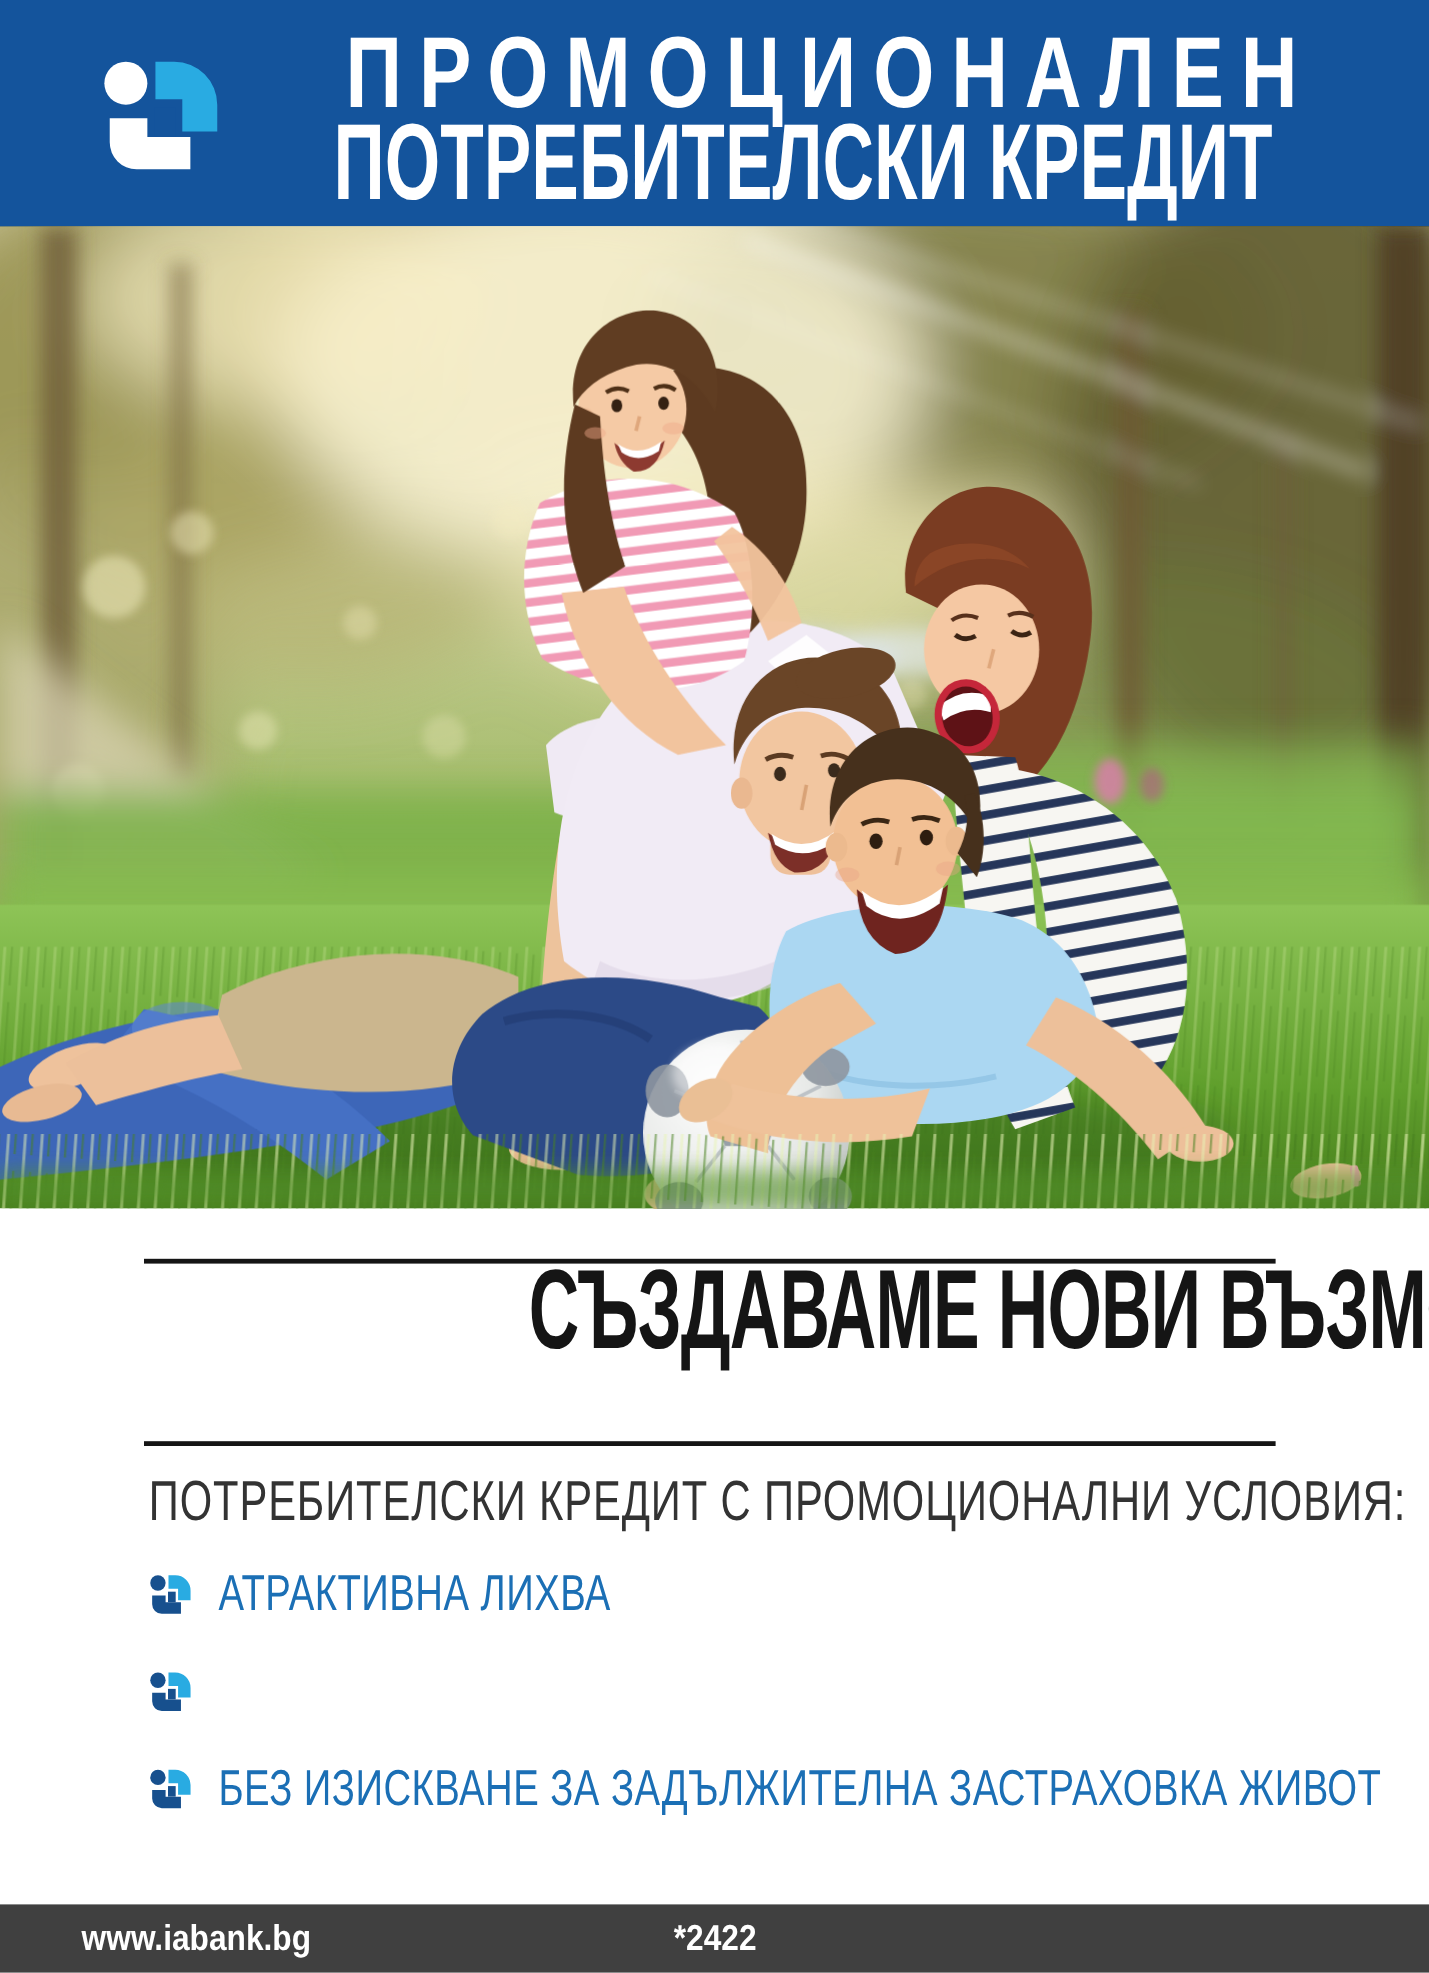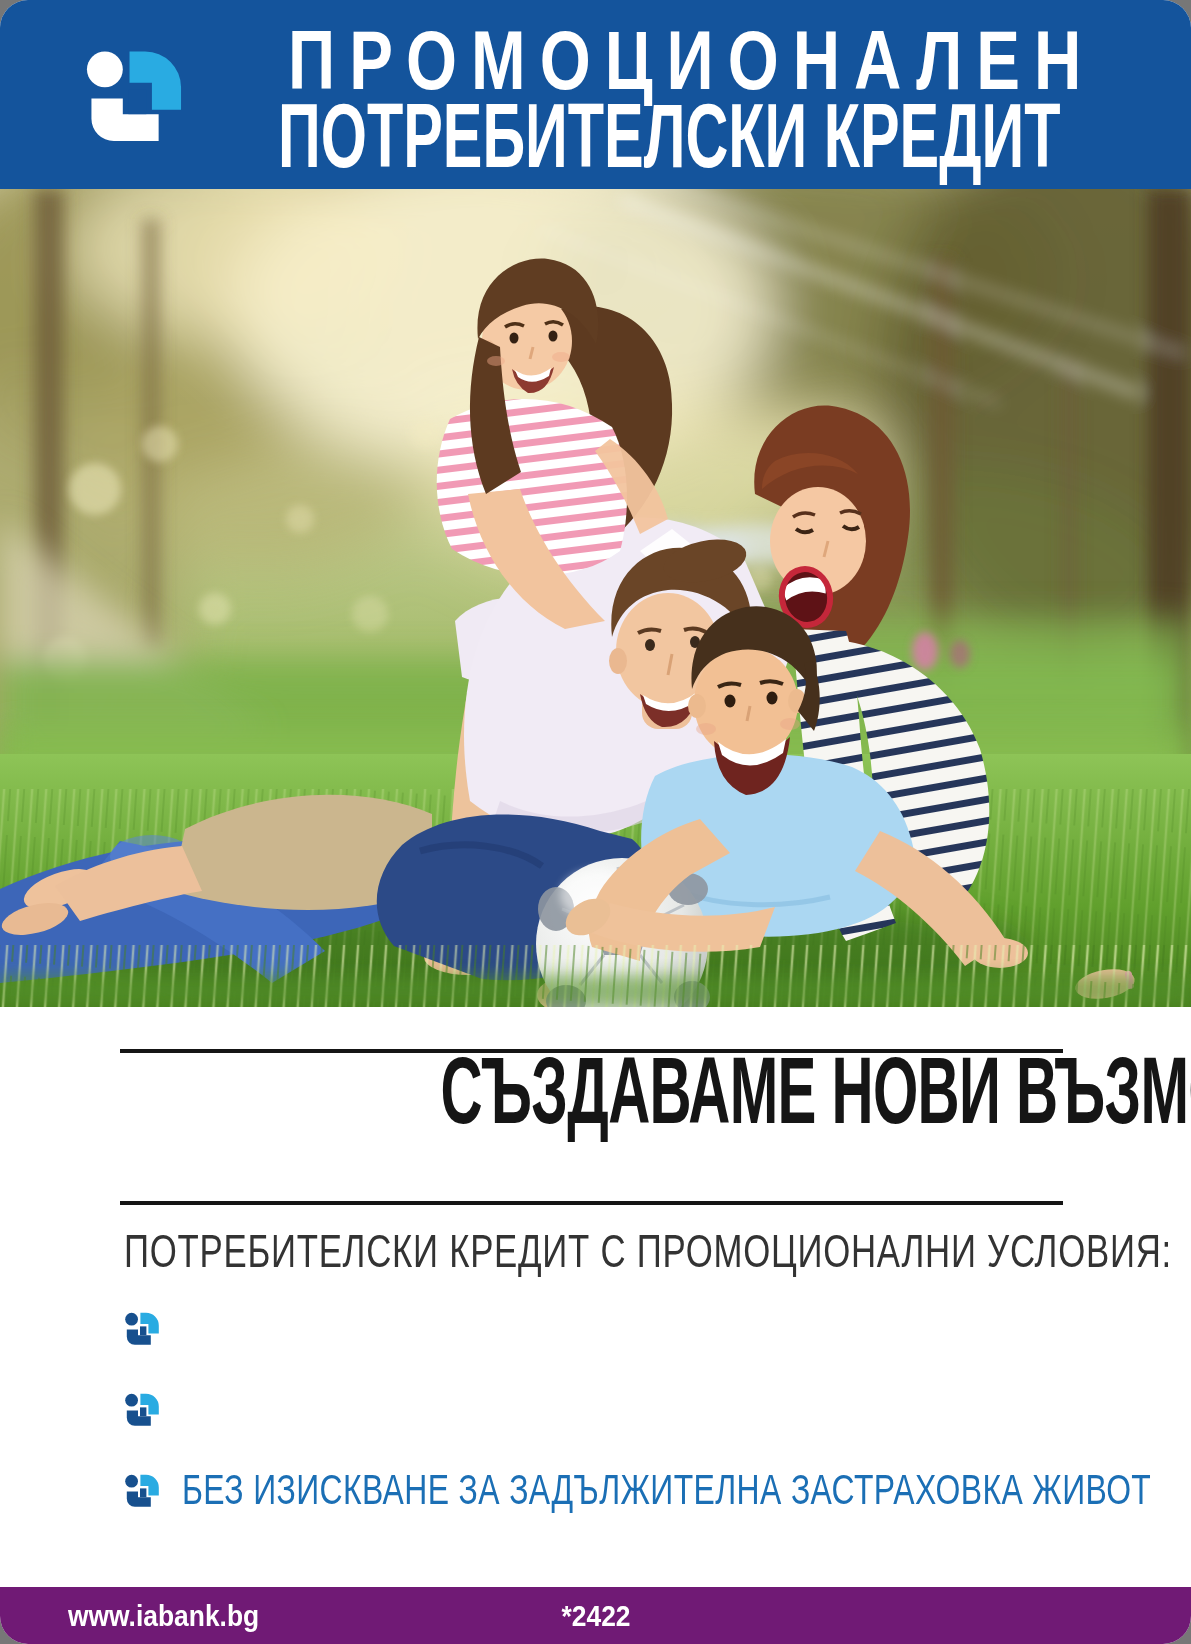--- a/index.html
+++ b/index.html
@@ -1,20 +1,19 @@
 <!DOCTYPE html>
 <html><head>
 <meta charset="utf-8">
 <style>
   html,body{margin:0;padding:0;background:#777;}
   .page{
     position:relative;width:1191px;height:1644px;margin:0 auto;
     background:#ffffff;overflow:hidden;
     font-family:"Liberation Sans",sans-serif;
-    border-radius:28px;
   }
   
   .top-banner{position:absolute;top:0;left:0;width:1191px;height:189px;background:#14549C;}
   .header-logo{position:absolute;left:78px;top:38px;width:112px;height:112px;}
   .logo-white{--la:#ffffff;--lb:#29ABE2;--lsq:#14549C;}
   .logo-blue{--la:#17508E;--lb:#29ABE2;--lsq:#17508E;}
   .header-text{position:absolute;left:278px;top:23px;color:#ffffff;}
   .header-line1{font-size:84px;font-weight:700;line-height:74px;letter-spacing:18px;white-space:nowrap;}
   .header-line1 > span{display:inline-block;transform:scaleX(0.78);transform-origin:0 50%;}
   .header-line2{font-size:90px;font-weight:700;line-height:78px;letter-spacing:0;white-space:nowrap;}
@@ -31,21 +30,21 @@
   .headline-line{font-size:94px;font-weight:700;line-height:75px;height:75px;white-space:nowrap;}
   .headline-line > span{display:inline-block;transform:scaleX(0.62);transform-origin:50% 50%;letter-spacing:-1px;}
   .subheading{position:absolute;top:221px;left:4px;font-size:47px;line-height:46px;color:#333333;white-space:nowrap;}
   .subheading > span{display:inline-block;transform:scaleX(0.74);transform-origin:0 50%;letter-spacing:1px;}
   .bullet-list{position:absolute;top:300px;left:2px;}
   .bullet-row{display:flex;align-items:center;height:42px;margin-bottom:39px;}
   .bullet-icon{width:40px;height:40px;flex:0 0 40px;margin-right:20px;}
   .bullet-label{font-size:42px;line-height:42px;color:#1B6FB5;white-space:nowrap;}
   .bullet-label > span{display:inline-block;transform:scaleX(0.76);transform-origin:0 50%;letter-spacing:0.5px;}
   
-  .footer-bar{position:absolute;left:0;bottom:0;width:1191px;height:57px;background:#701a75;}
+  .footer-bar{position:absolute;left:0;bottom:0;width:1191px;height:57px;background:#404040;}
   .footer-item{position:absolute;top:0;height:57px;line-height:57px;font-size:30px;font-weight:700;color:#ffffff;white-space:nowrap;}
   .footer-item > span{display:inline-block;transform:scaleX(0.88);}
   .footer-left{left:68px;}
   .footer-left > span{transform-origin:0 50%;}
   .footer-center{left:50%;transform:translateX(-50%);}
   .footer-center > span{transform-origin:50% 50%;}
   .footer-right{right:45px;}
   .footer-right > span{transform-origin:100% 50%;}
   .defs-holder{position:absolute;width:0;height:0;overflow:hidden;}
 </style>
@@ -295,20 +294,21 @@
     </div>
     <div class="rule rule-bottom"></div>
 
     <div class="subheading"><span>ПОТРЕБИТЕЛСКИ КРЕДИТ С ПРОМОЦИОНАЛНИ УСЛОВИЯ:</span></div>
 
     <div class="bullet-list">
       <div class="bullet-row">
         <svg class="bullet-icon logo-blue" viewBox="0 0 100 100">
             <use href="#iab-logo"></use>
           </svg>
+        <div class="bullet-label"><span>АТРАКТИВНА ЛИХВА</span></div>
       </div>
       <div class="bullet-row">
         <svg class="bullet-icon logo-blue" viewBox="0 0 100 100">
             <use href="#iab-logo"></use>
           </svg>
       </div>
       <div class="bullet-row">
         <svg class="bullet-icon logo-blue" viewBox="0 0 100 100">
             <use href="#iab-logo"></use>
           </svg>

